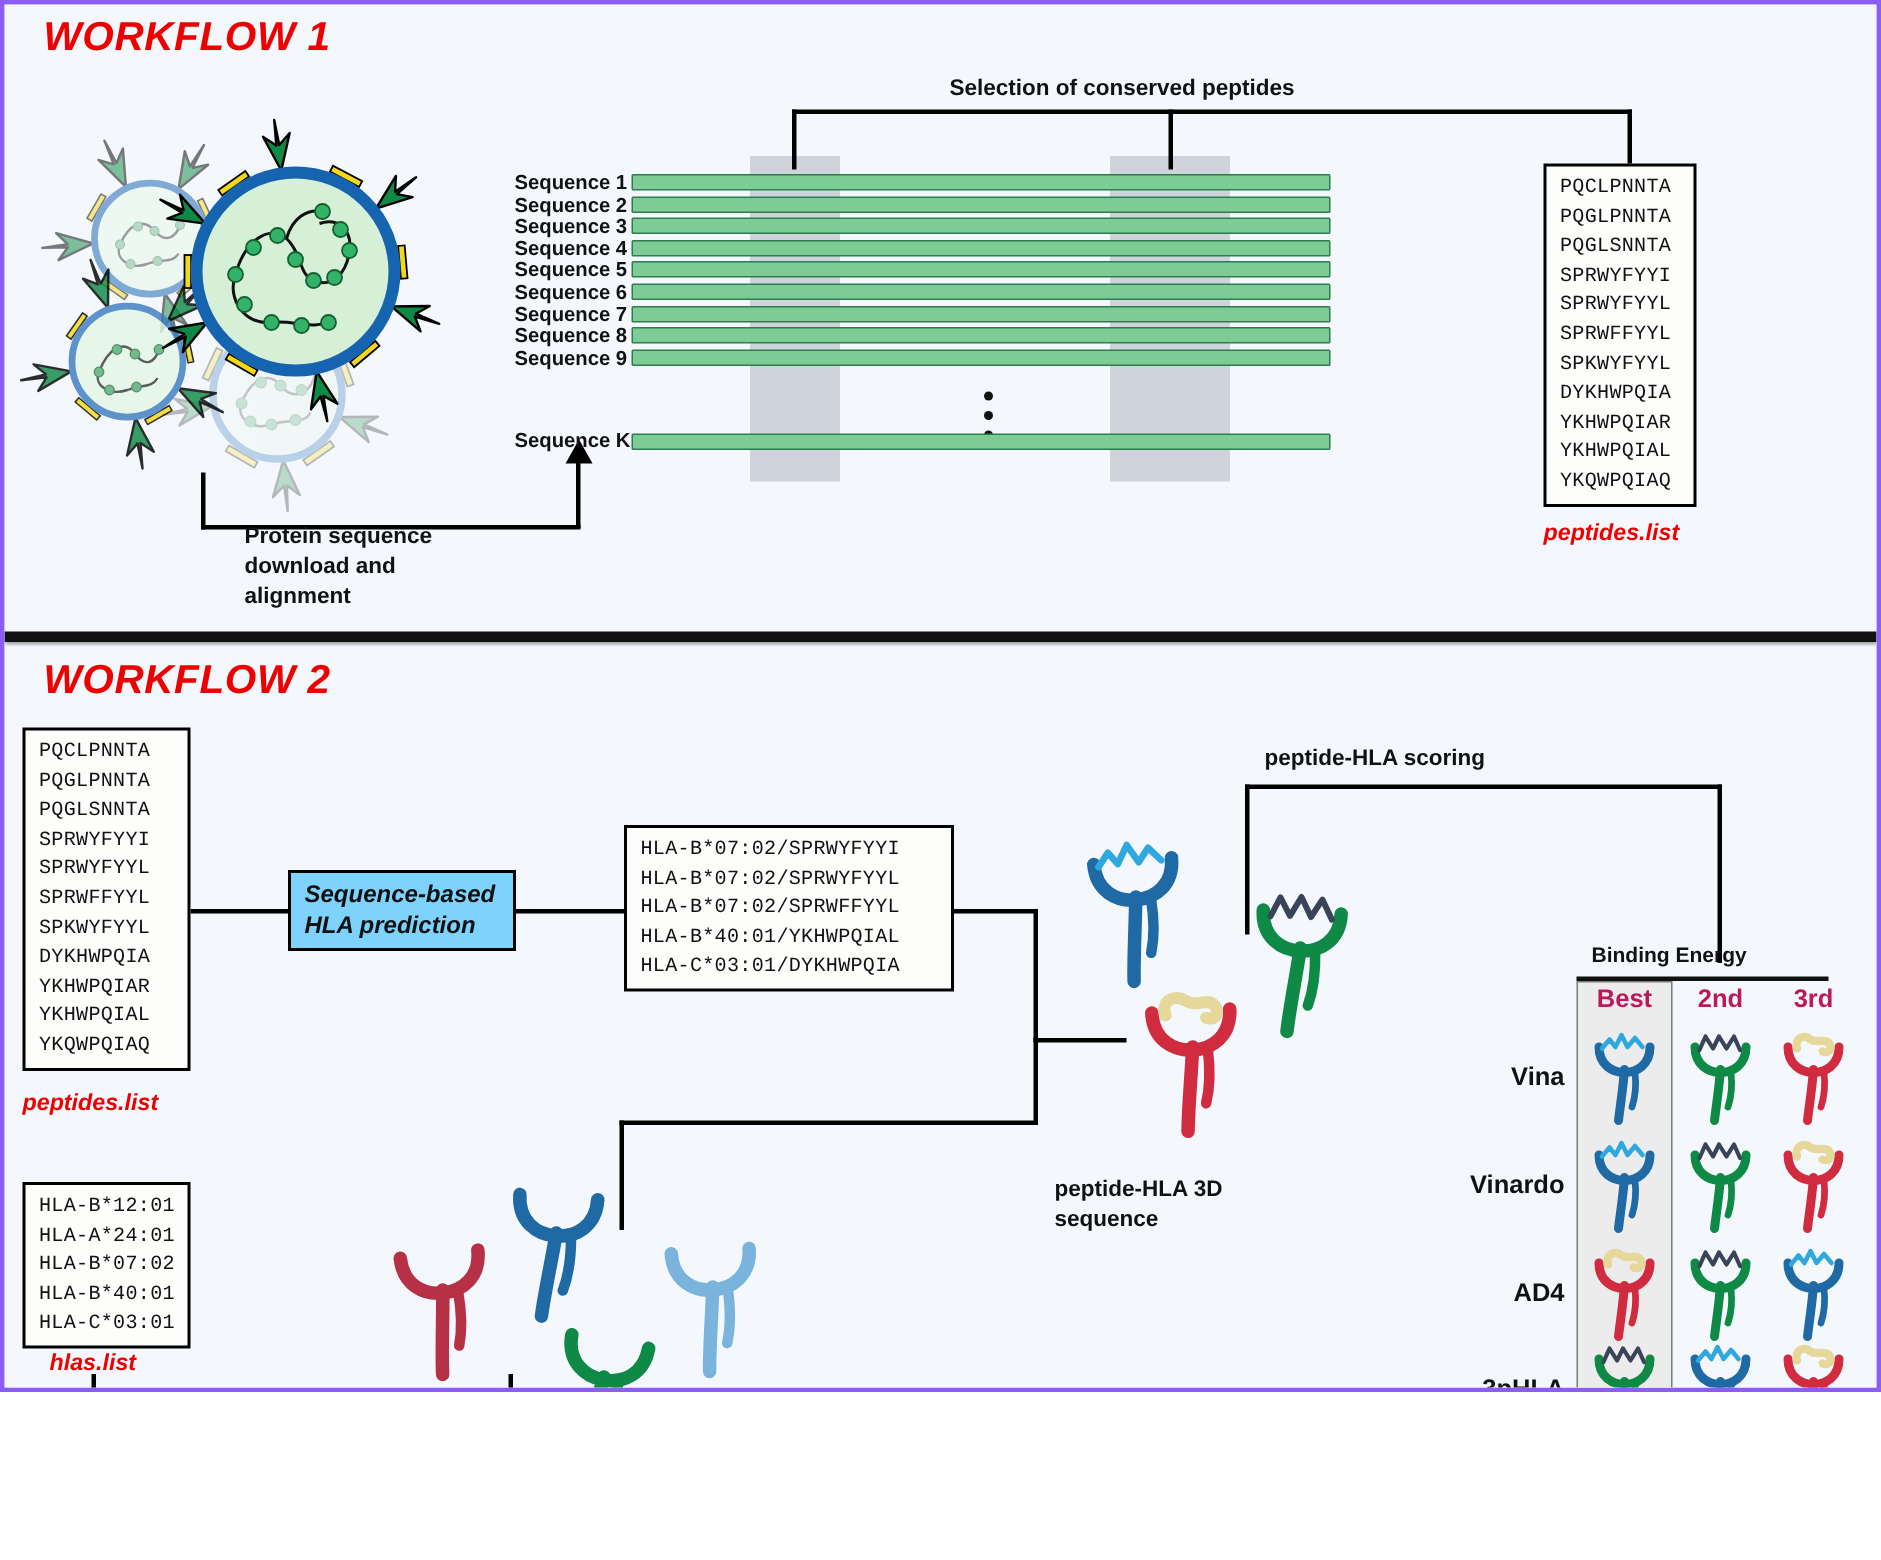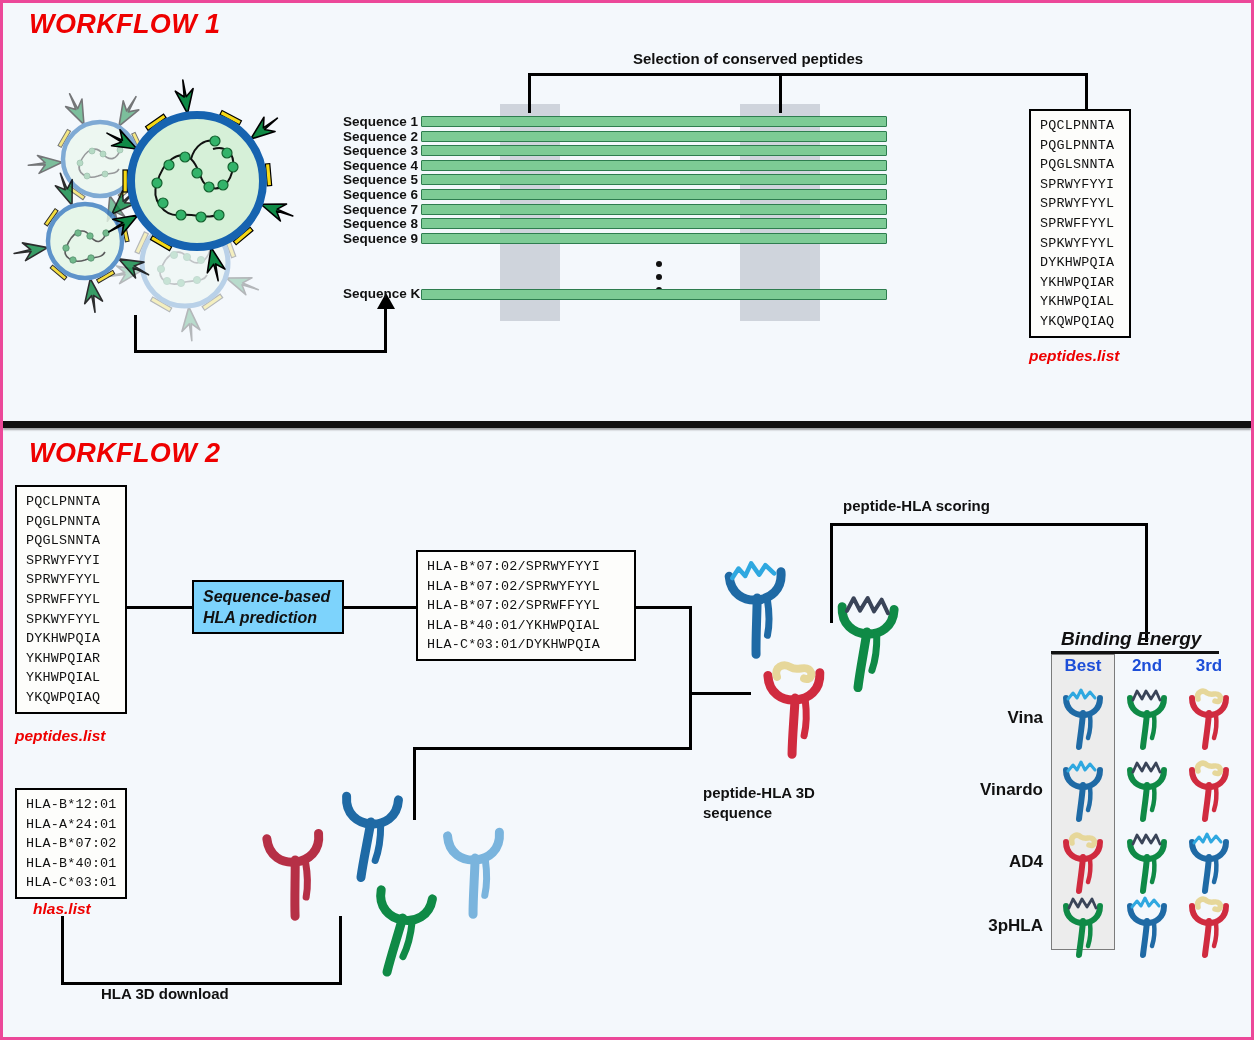--- a/index.html
+++ b/index.html
@@ -3,24 +3,24 @@
 <meta charset="utf-8">
 <style>
   * { box-sizing: border-box; }
   html, body {
     margin: 0; padding: 0;
     background: #ffffff;
     font-family: "Liberation Sans", sans-serif;
   }
   #root {
     position: relative;
-    width: 1254px; height: 1040px;
+    width: 1254px; height: 928px;
     background: #f4f8fc;
     overflow: hidden;
-    border: 3px solid #ec4899;
+    border: 3px solid #8b5cf6;
   }
   .panel {
     position: absolute;
     left: 0; right: 0;
     background: #f4f8fc;
     overflow: hidden;
   }
   #workflow1 { top: 0; height: 418px; }
   #divider {
     position: absolute; left: 0; right: 0; top: 418px;
@@ -101,27 +101,26 @@
     position: absolute;
     width: 0; height: 0;
     border-left: 9px solid transparent;
     border-right: 9px solid transparent;
     border-bottom: 16px solid #000;
   }
 
   
   #be-wrap { position: absolute; }
   #be-title {
-    position: absolute; font-size: 19px; font-weight: bold; color: #111;
+    position: absolute; font-size: 14px; font-weight: bold; color: #111;
     white-space: nowrap;
-    font-style: italic;
   }
   #be-rule { position: absolute; height: 3px; background: #111; }
   .be-colhead {
-    position: absolute; font-size: 17px; font-weight: bold; color: #1d4ed8;
+    position: absolute; font-size: 17px; font-weight: bold; color: #be185d;
     text-align: center; white-space: nowrap;
   }
   .be-rowlabel {
     position: absolute; font-size: 17px; font-weight: bold; color: #111;
     text-align: right; white-space: nowrap;
   }
   #be-bestbox {
     position: absolute;
     background: #ececec;
     border: 1.6px solid #7b7b7b;
@@ -338,20 +337,25 @@
               <circle cx="22" cy="34" r="5"></circle>
           </g>
         </g>
       </svg>
     </div>
 
     <div class="ln vl" style="left:131px; top:312px; height:38px;"></div>
     <div class="ln hl" style="left:131px; top:347px; width:253px;"></div>
     <div class="ln vl" style="left:381px; top:303px; height:46px;"></div>
     <div class="arrowup" style="left:374px; top:290px;"></div>
+    <div class="captxt" style="left:160px; top:345px; width:200px;">
+      <div>Protein sequence</div>
+      <div>download and</div>
+      <div>alignment</div>
+    </div>
 
     <div class="conserved" style="left:497px; top:101px; width:60px; height:217px;"></div>
     <div class="conserved" style="left:737px; top:101px; width:80px; height:217px;"></div>
 
     <div class="ln hl" style="left:525px; top:70px; width:560px;"></div>
     <div class="ln vl" style="left:525px; top:70px; height:40px;"></div>
     <div class="ln vl" style="left:776px; top:70px; height:40px;"></div>
     <div class="ln vl" style="left:1082px; top:70px; height:37px;"></div>
     <div class="captxt" style="left:630px; top:46px; width:440px;">Selection of conserved peptides</div>
 

